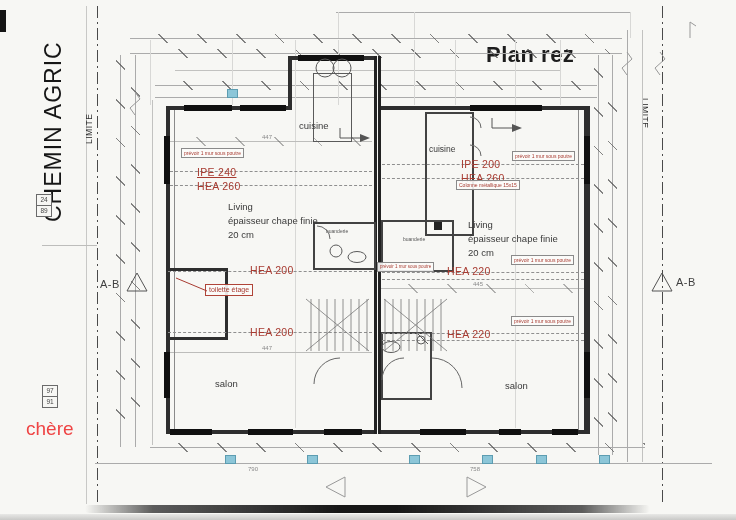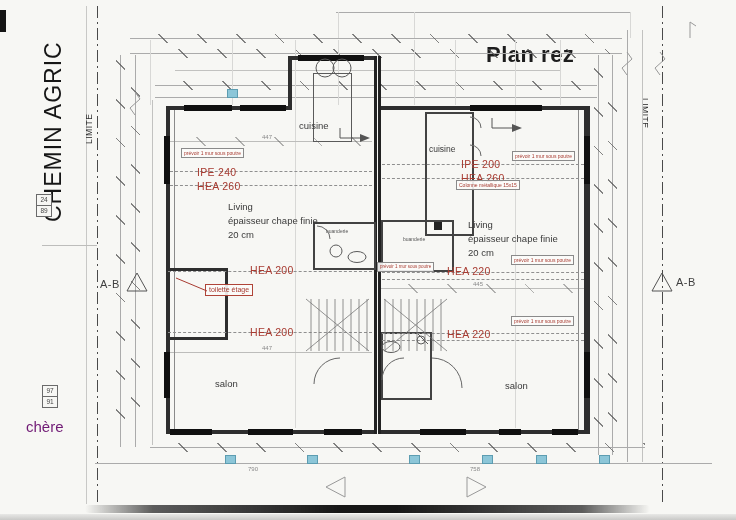--- a/index.html
+++ b/index.html
@@ -50,21 +50,21 @@
   <div class="vup" style="left:84px;top:96px;height:48px;width:12px;font-size:8.5px;color:#2d2d2d;letter-spacing:.5px;">LIMITE</div>
   <div class="dashdot" style="left:662px;top:6px;height:498px;"></div>
   <div class="vdn" style="left:638px;top:98px;height:50px;width:12px;font-size:8.5px;color:#2d2d2d;letter-spacing:.5px;">LIMITE</div>
 
   <div class="refbox" style="left:36px;top:194px;">24</div>
   <div class="refbox" style="left:36px;top:205px;">89</div>
   <div class="refbox" style="left:42px;top:385px;">97</div>
   <div class="refbox" style="left:42px;top:396px;">91</div>
   <div class="ab" style="left:100px;top:278px;">A-B</div>
   <div class="ab" style="left:676px;top:276px;">A-B</div>
-  <div class="abs" style="left:26px;top:418px;font-size:15px;color:#701a75;">chère</div>
+  <div class="abs" style="left:26px;top:418px;font-size:19px;color:#ef4444;">chère</div>
   <div class="fl" style="left:42px;top:245px;width:55px;height:1px;background:#bdbdbb;"></div>
 
   <div class="title" style="left:486px;top:42px;">Plan rez</div>
 
   <div class="dl" style="left:336px;top:12px;width:294px;height:1px;"></div>
   <div class="dl" style="left:130px;top:38px;width:492px;height:1px;"></div>
   <div class="tx" style="left:130px;top:34px;width:492px;"></div>
   <div class="dl" style="left:130px;top:53px;width:492px;height:1px;"></div>
   <div class="tx" style="left:150px;top:49px;width:460px;"></div>
   <div class="dl" style="left:175px;top:70px;width:385px;height:1px;background:#c2c2c0;"></div>
@@ -178,21 +178,21 @@
   <div class="rm" style="left:468px;top:218px;line-height:14px;">
     <span>Living</span><br>
     <span>épaisseur chape finie</span><br>
     <span>20 cm</span>
   </div>
   <div class="rm" style="left:215px;top:378px;">salon</div>
   <div class="rm" style="left:505px;top:380px;">salon</div>
   <div class="tiny" style="left:326px;top:228px;">buanderie</div>
   <div class="tiny" style="left:403px;top:236px;">buanderie</div>
 
-  <div class="beam" style="left:197px;top:166px;">IPE 240</div>
+  <div class="beam" style="left:197px;top:166px;text-decoration:underline;">IPE 240</div>
   <div class="beam" style="left:197px;top:180px;">HEA 260</div>
   <div class="beam" style="left:461px;top:158px;">IPE 200</div>
   <div class="beam" style="left:461px;top:172px;">HEA 260</div>
   <div class="beam" style="left:250px;top:264px;">HEA 200</div>
   <div class="beam" style="left:250px;top:326px;">HEA 200</div>
   <div class="beam" style="left:447px;top:265px;">HEA 220</div>
   <div class="beam" style="left:447px;top:328px;">HEA 220</div>
 
   <div class="note" style="left:181px;top:148px;">prévoir 1 mur sous poutre</div>
   <div class="note" style="left:512px;top:151px;">prévoir 1 mur sous poutre</div>

